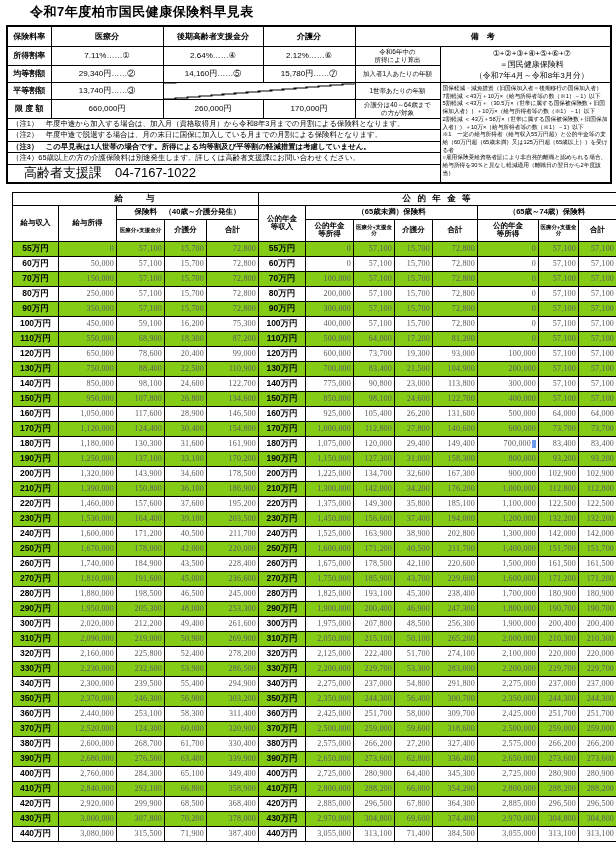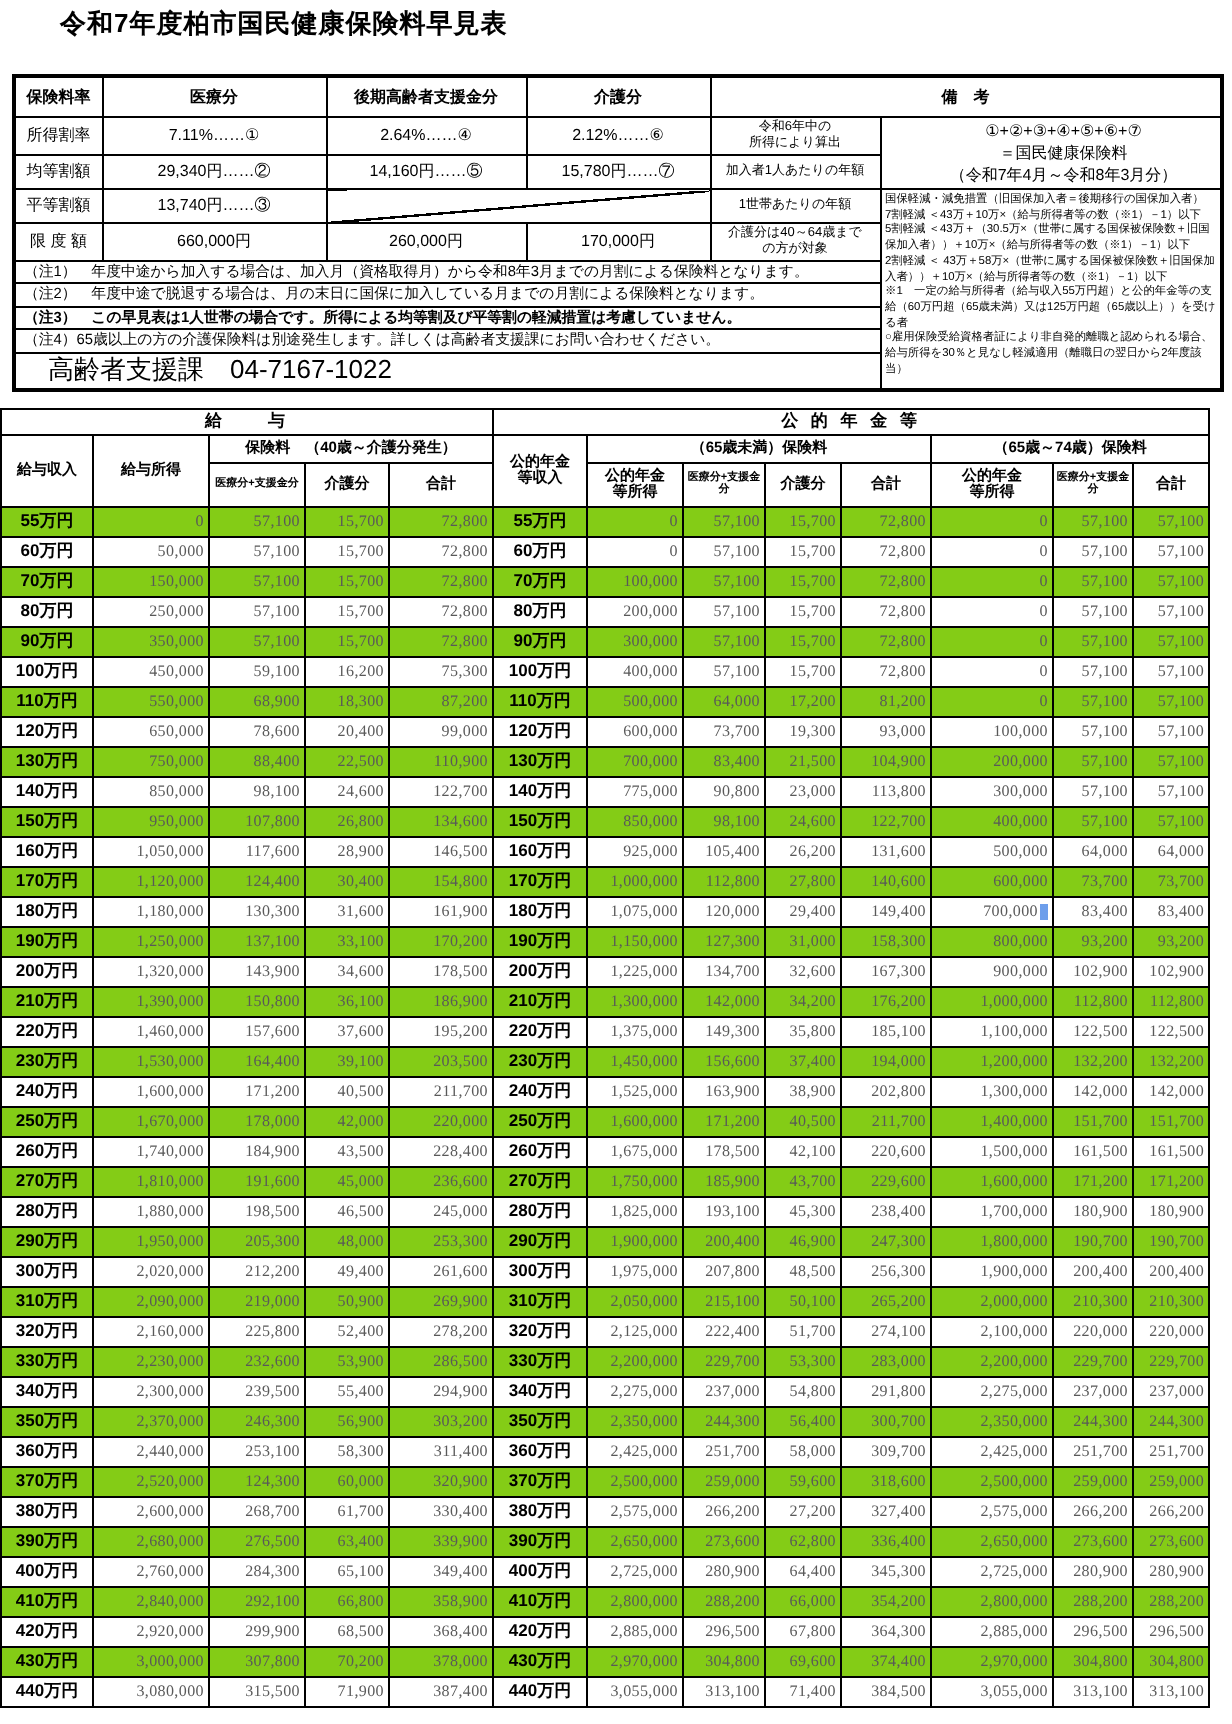--- a/index.html
+++ b/index.html
@@ -1,37 +1,37 @@
 <!DOCTYPE html>
 <html><head>
 <meta charset="utf-8">
 <style>
   *{box-sizing:border-box;margin:0;padding:0}
   html,body{background:#fff}
   body{width:616px;height:862px;font-family:"Liberation Sans",sans-serif;color:#000;overflow:hidden}
-  .title{font-size:13px;font-weight:bold;padding:3px 0 16px 30px;letter-spacing:.5px}
+  .title{font-size:13px;font-weight:bold;padding:3px 0 4px 30px;letter-spacing:.5px}
   table{border-collapse:collapse;table-layout:fixed}
 
   
   .rates{margin-left:6px;width:604px;border:2px solid #000}
   .rates th,.rates td{border:1px solid #000;font-size:8px;line-height:1.15;padding:1px 2px;text-align:center;vertical-align:middle}
   .rates .hdr th{font-weight:bold;height:20px}
-  .rates .rowlbl{font-weight:normal}
+  .rates .rowlbl{font-weight:bold}
   .rates .rate-row{height:17px}
   .rates .limit-row{height:18px}
   .rates .mid{font-size:6.5px;line-height:1.2;white-space:pre-line}
   .rates .formula{font-size:8px;text-align:center;white-space:pre-line;line-height:1.4;padding-left:15px;vertical-align:middle}
   .rates .reduction{font-size:5.7px;text-align:left;vertical-align:top;line-height:1.35;white-space:pre-line;padding:2px 2px}
   .rates .diag{background:linear-gradient(to bottom right,transparent calc(50% - .6px),#000 calc(50% - .6px),#000 calc(50% + .6px),transparent calc(50% + .6px))}
   .rates .note-row td{border-left:1px solid #000;border-right:1px solid #000;text-align:left;font-size:7.4px;height:11px;padding-left:4px}
   .rates .note-row .bold{font-weight:bold}
   .rates .phone-row td{border-top:none;text-align:left;font-size:13px;height:13px;padding-left:16px}
 
   
-  .main{margin:8px 6px 0 0;width:604px;border:1.5px solid #000}
+  .main{margin:8px 6px 0 12px;width:604px;border:1.5px solid #000}
   .main th{border:1px solid #000;font-weight:bold;font-size:7.5px;line-height:1.1;padding:0 1px;vertical-align:middle;white-space:pre-line;text-align:center}
   .main thead .sec th{height:13px;font-size:8.5px;letter-spacing:2px}
   .main thead .grp th{height:14px}
   .main thead .sub th{height:22px}
   .main th.tiny{font-size:5.5px}
   .main td{border:1px solid #000;font-size:8px;height:15px;padding:0 2px;vertical-align:middle;overflow:hidden}
   .main td.num{text-align:right;color:#595959;font-family:"Liberation Serif",serif;letter-spacing:.2px}
   .main td.lbl{text-align:center;font-weight:bold;font-size:8.5px;color:#000}
   .main tr.alt{background:#84cc16}
   .blue-mark{display:inline-block;width:4px;height:8px;background:#6d9eeb;margin-left:1px;vertical-align:middle}

